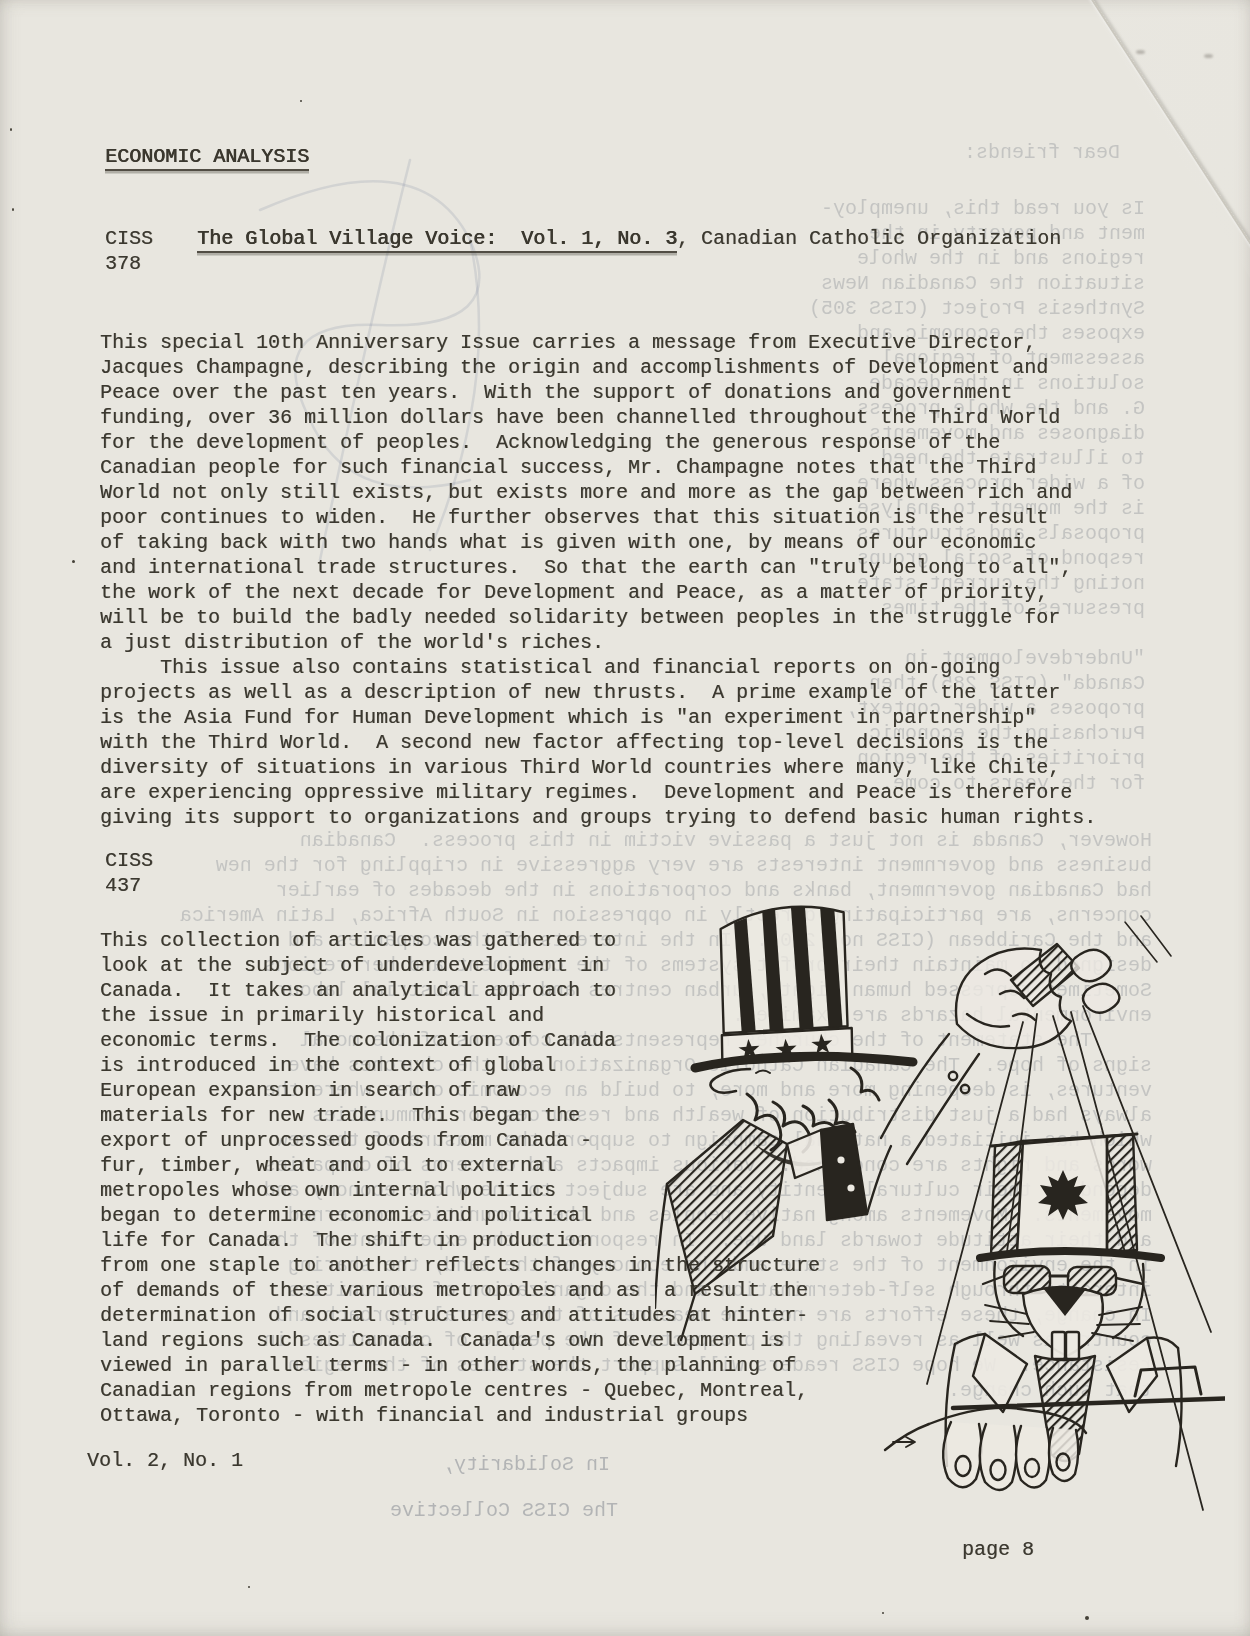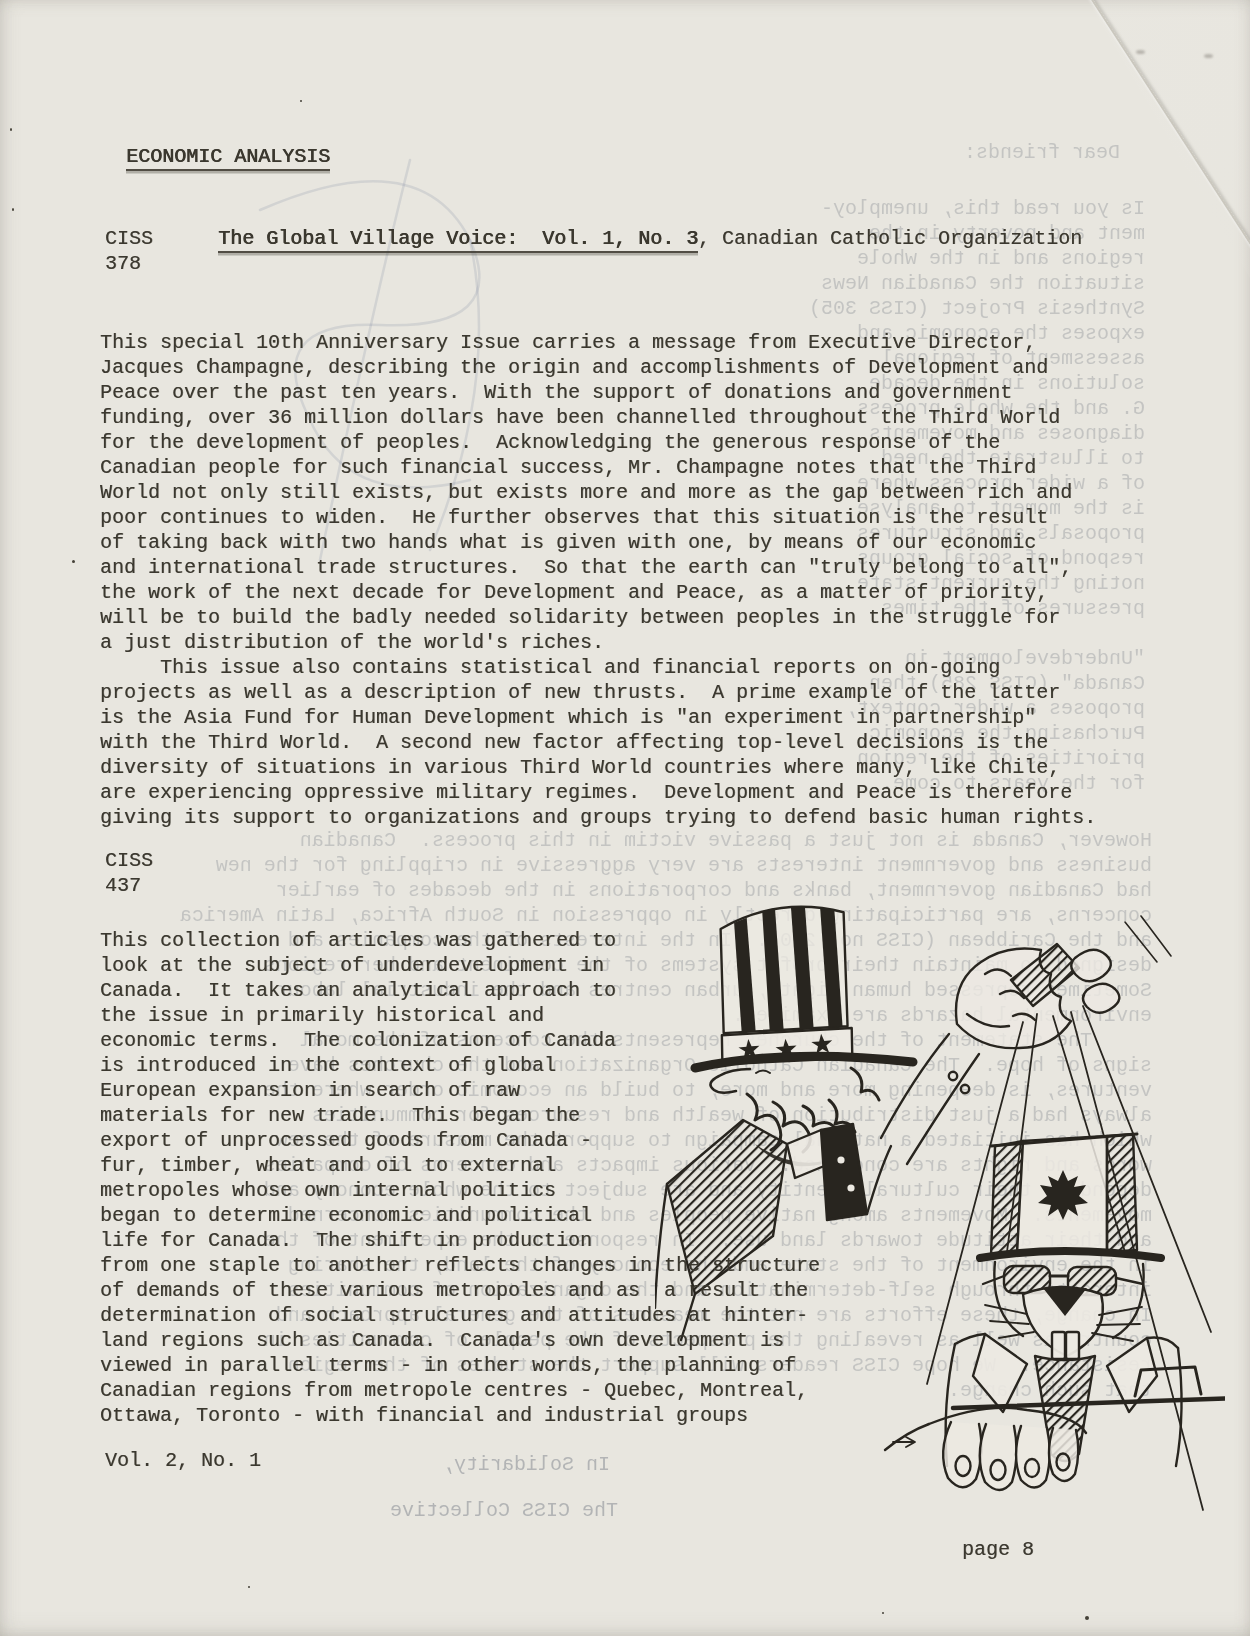--- a/index.html
+++ b/index.html
@@ -15,21 +15,21 @@
                inset -8px 0 18px -10px rgba(120,115,105,.22),
                inset 0 10px 20px -12px rgba(120,115,105,.18),
                inset 0 -12px 24px -14px rgba(120,115,105,.3);
     font-family:"Liberation Mono","DejaVu Sans Mono",monospace;
   }
   .mono{
     position:absolute; font-family:"Liberation Mono","DejaVu Sans Mono",monospace;
     font-size:20px; line-height:25px; color:#3b382f; white-space:pre; z-index:3;
     text-shadow:.4px .3px .6px rgba(59,56,47,.55);
   }
-  .strong{ text-shadow:.8px 0 currentColor,.4px .3px .6px rgba(59,56,47,.55);margin-left:21px; }
+  .strong{ text-shadow:.8px 0 currentColor,.4px .3px .6px rgba(59,56,47,.55); }
   .underl{
     border-bottom:2.5px solid rgba(59,56,47,.88);
     box-shadow:0 2.5px 0 rgba(59,56,47,.32);
     padding-bottom:1px;
   }
   .bleed{
     z-index:1; transform:scaleX(-1); filter:blur(.7px);
     color:rgba(112,118,129,.30); text-shadow:none;
   }
   .bleed-strong{ color:rgba(104,111,124,.42); }
@@ -158,21 +158,21 @@
 began to determine economic and political
 life for Canada.  The shift in production
 from one staple to another reflects changes in the structure
 of demands of these various metropoles and as  a result the
 determination of social structures and attitudes at hinter-
 land regions such as Canada.  Canada's own development is
 viewed in parallel terms - in other words, the planning of
 Canadian regions from metropole centres - Quebec, Montreal,
 Ottawa, Toronto - with financial and industrial groups</div>
 
-  <div class="mono" style="left:105px;top:1448px">Vol. 2, No. 1</div>
+  <div class="mono" style="left:87px;top:1448px">Vol. 2, No. 1</div>
   <div class="mono" style="left:962px;top:1537px">page 8</div>
 
   <svg class="cartoon" width="570" height="710" viewBox="0 0 570 710">
     <defs>
       <pattern id="hh" patternUnits="userSpaceOnUse" width="7" height="7" patternTransform="rotate(45)">
         <line x1="1" y1="0" x2="1" y2="7" stroke="#28251f" stroke-width="2.3"></line>
       </pattern>
     </defs>
     <g fill="none" stroke="#28251f" stroke-width="2.4" stroke-linecap="round" stroke-linejoin="round">
       <g>

